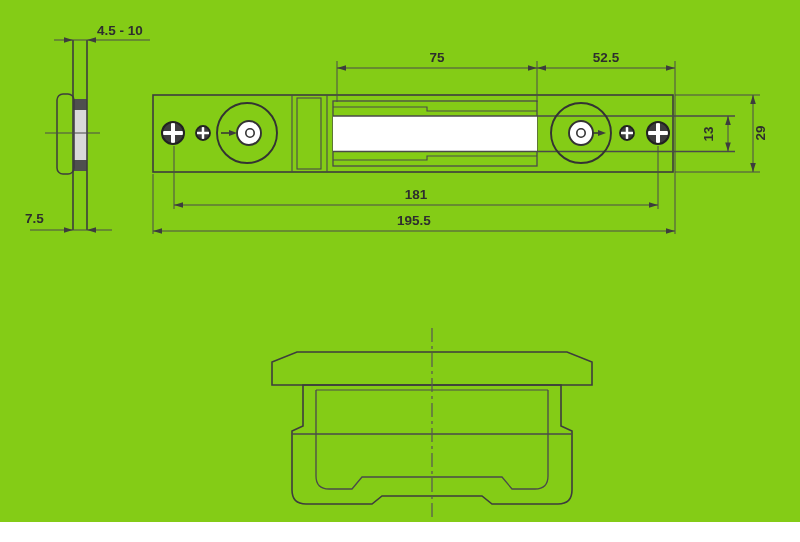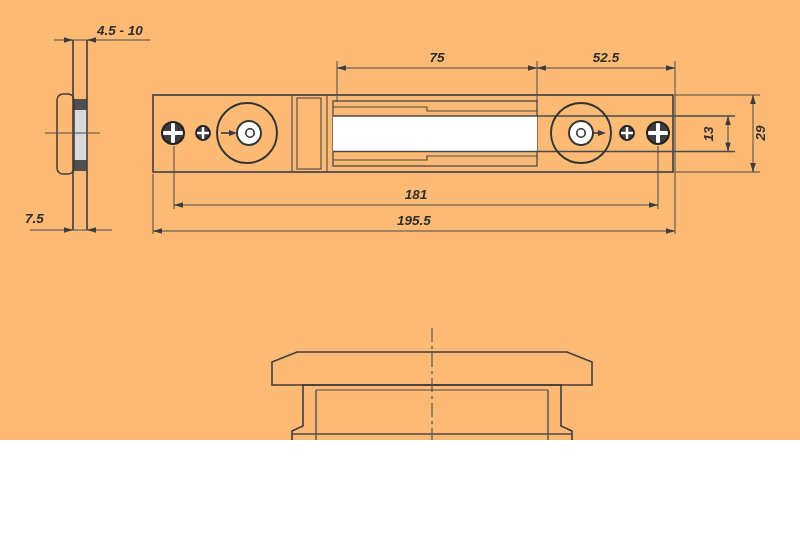--- a/index.html
+++ b/index.html
@@ -1,22 +1,21 @@
 <!DOCTYPE html>
 <html><head>
 <meta charset="utf-8">
 <style>
   html,body{margin:0;padding:0;background:#ffffff;}
   .canvas{
     position:relative;
-    width:800px;height:440px;
-    background:#fdba74;
+    width:800px;height:522px;
+    background:#84cc16;
     font-family:"Liberation Sans", sans-serif;
     overflow:hidden;
-    font-style:italic;
   }
   svg{display:block;}
   text{
     font-family:"Liberation Sans", sans-serif;
     font-size:13.5px;
     fill:#2e2e2e;
     font-weight:bold;
   }
   .outline{fill:none;stroke:#3d3d3d;stroke-width:1.6;}
   .thin{fill:none;stroke:#4a4a4a;stroke-width:1.1;}

